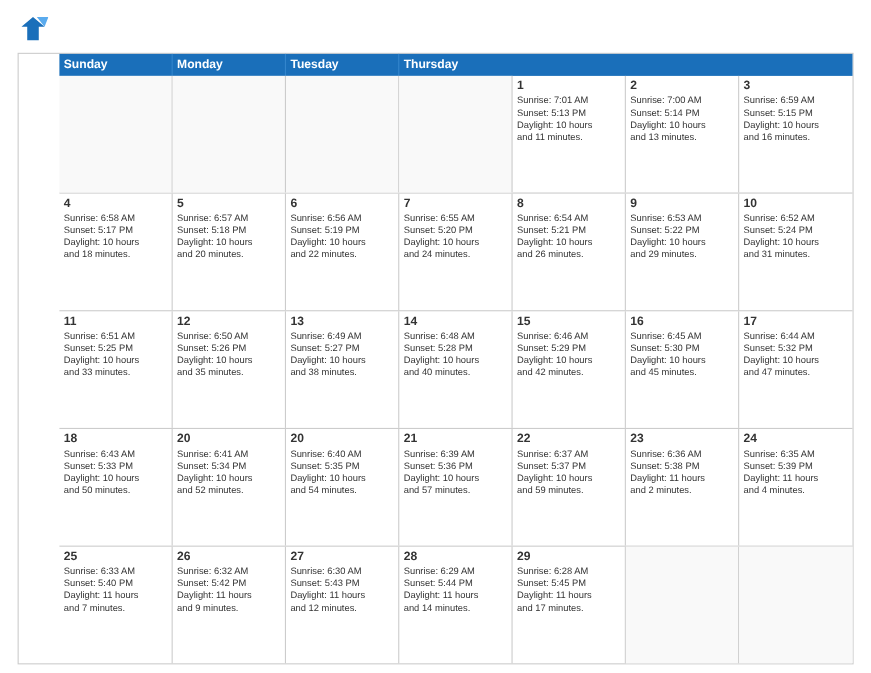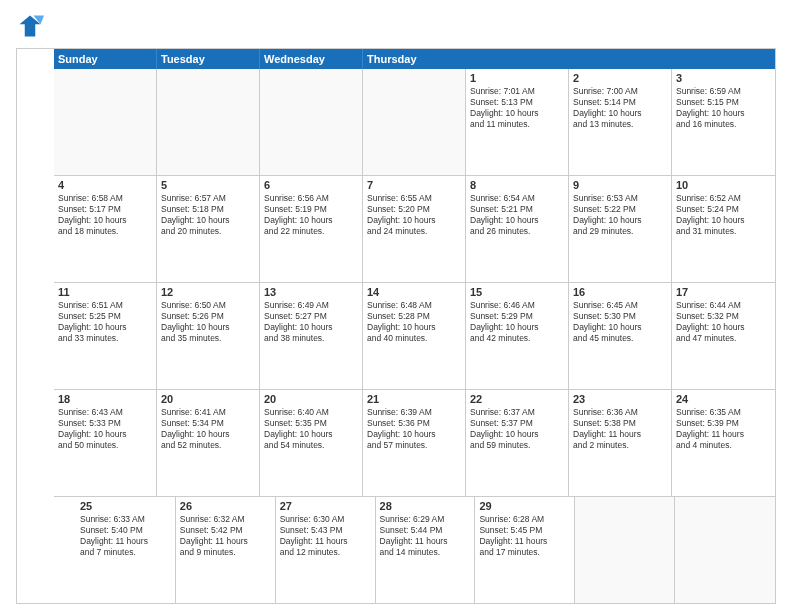--- a/index.html
+++ b/index.html
@@ -79,21 +79,21 @@
       flex: 1;
       display: flex;
       flex-direction: column;
     }
     .cal-row {
       display: grid;
       grid-template-columns: repeat(7, 1fr);
       flex: 1;
       border-bottom: 1px solid #ccc;
     }
-    .cal-row:last-child { border-bottom: none; margin-left: 22px; }
+    .cal-row:last-child { border-bottom: none; }
     .cal-cell {
       border-right: 1px solid #ccc;
       padding: 3px 4px;
       font-size: 9px;
       color: #333;
       vertical-align: top;
       min-height: 0;
       overflow: hidden;
     }
     .cal-cell:last-child { border-right: none; }
@@ -129,22 +129,22 @@
     </div>
     <div class="title-block">
       <div class="main-title"></div>
       <div class="subtitle"></div>
     </div>
   </div>
 
   <div class="calendar">
     <div class="cal-header" id="cal-header">
         <div class="cal-header-cell">Sunday</div>
+        <div class="cal-header-cell">Monday</div>
         <div class="cal-header-cell">Tuesday</div>
-        <div class="cal-header-cell">Wednesday</div>
         <div class="cal-header-cell">Thursday</div>
       </div>
     <div class="cal-body" id="cal-body">
         <div class="cal-row">
           <div class="cal-cell empty"></div>
           <div class="cal-cell empty"></div>
           <div class="cal-cell empty"></div>
           <div class="cal-cell empty"></div>
           <div class="cal-cell">
             <span class="day-num">1</span>

